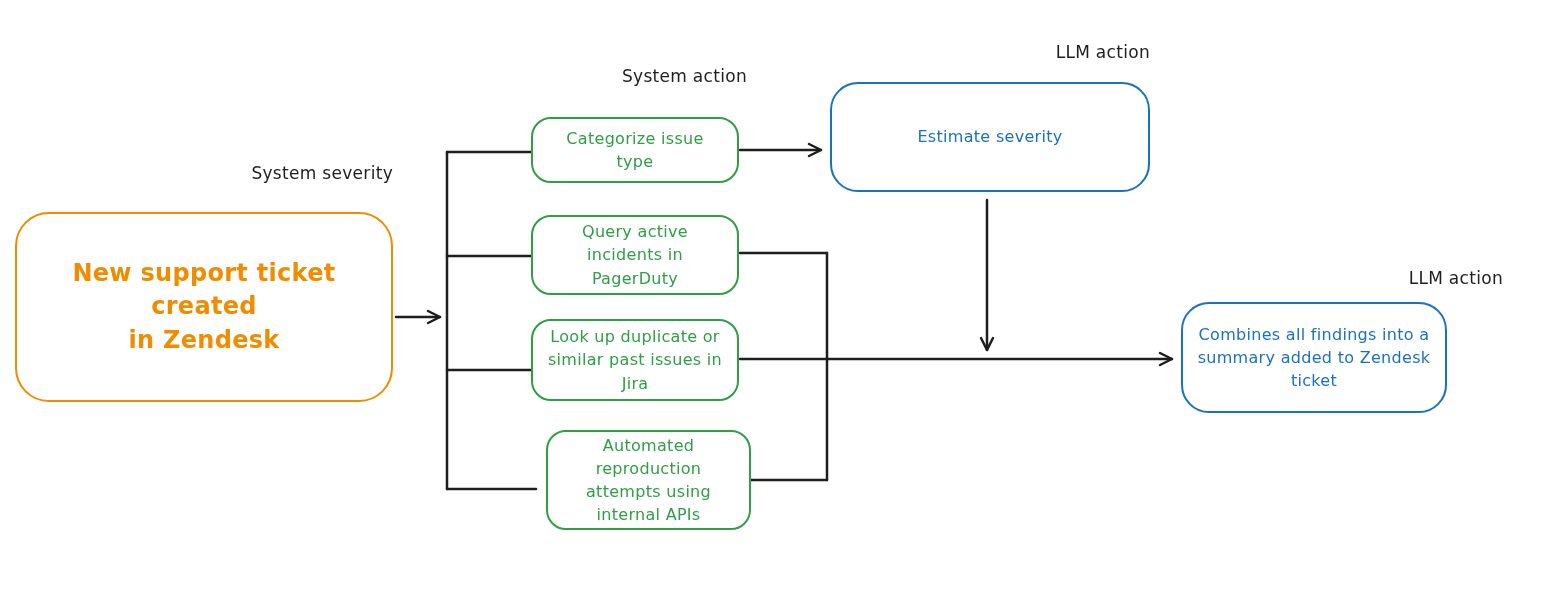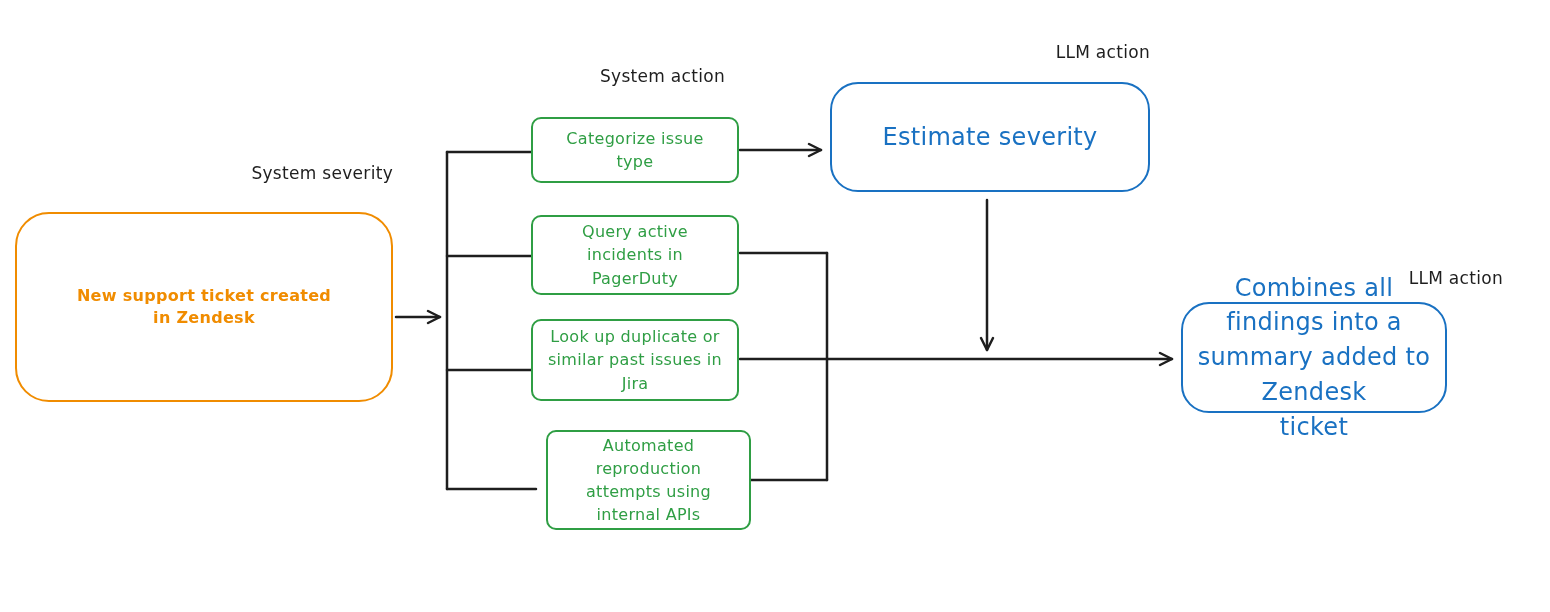--- a/index.html
+++ b/index.html
@@ -32,55 +32,55 @@
     text-align: center;
     white-space: pre-line;
     letter-spacing: 0.3px;
     line-height: 1.45;
     z-index: 2;
   }
   .node-trigger {
     left: 15px; top: 212px; width: 378px; height: 190px;
     border-color: var(--trigger, #f08c00);
     color: var(--trigger, #f08c00);
-    font-size: 16px;
+    font-size: 24px;
     font-weight: bold;
     border-radius: 34px;
     line-height: 1.4;
   }
   .node-green {
     border-color: var(--system-action, #2f9e44);
     color: var(--system-action, #2f9e44);
     font-size: 16px;
-    border-radius: 10px;
+    border-radius: 20px;
     padding: 0 4px;
   }
   .node-categorize { left: 531px; top: 117px; width: 208px; height: 66px; }
   .node-query     { left: 531px; top: 215px; width: 208px; height: 80px; }
   .node-lookup    { left: 531px; top: 319px; width: 208px; height: 82px; }
   .node-autorepro { left: 536px; top: 430px; width: 205px; height: 100px; margin-left: 10px; }
   .node-blue {
     border-color: var(--llm-action, #1971c2);
     color: var(--llm-action, #1971c2);
-    font-size: 24px;
+    font-size: 16px;
     border-radius: 28px;
     padding: 0 6px;
   }
   .node-estimate { left: 830px; top: 82px; width: 320px; height: 110px; }
   .node-combine  { left: 1181px; top: 302px; width: 266px; height: 111px; }
   .diagram-label {
     position: absolute;
     color: var(--connector, #1e1e1e);
     font-size: 17px;
     letter-spacing: 0.3px;
     text-align: right;
     z-index: 2;
   }
   .label-system-trigger { left: 15px;   top: 163px; width: 378px; }
-  .label-system-action  { left: 517px;  top: 66px;  width: 208px; }
+  .label-system-action  { left: 539px;  top: 66px;  width: 208px; }
   .label-llm-estimate   { left: 830px;  top: 42px;  width: 320px; }
   .label-llm-combine    { left: 1181px; top: 268px; width: 322px; }
   .connector-layer line {
     stroke: var(--connector, #1e1e1e);
     stroke-width: 2.5px;
     stroke-linecap: round;
   }
 </style>
 </head>
 <body>

